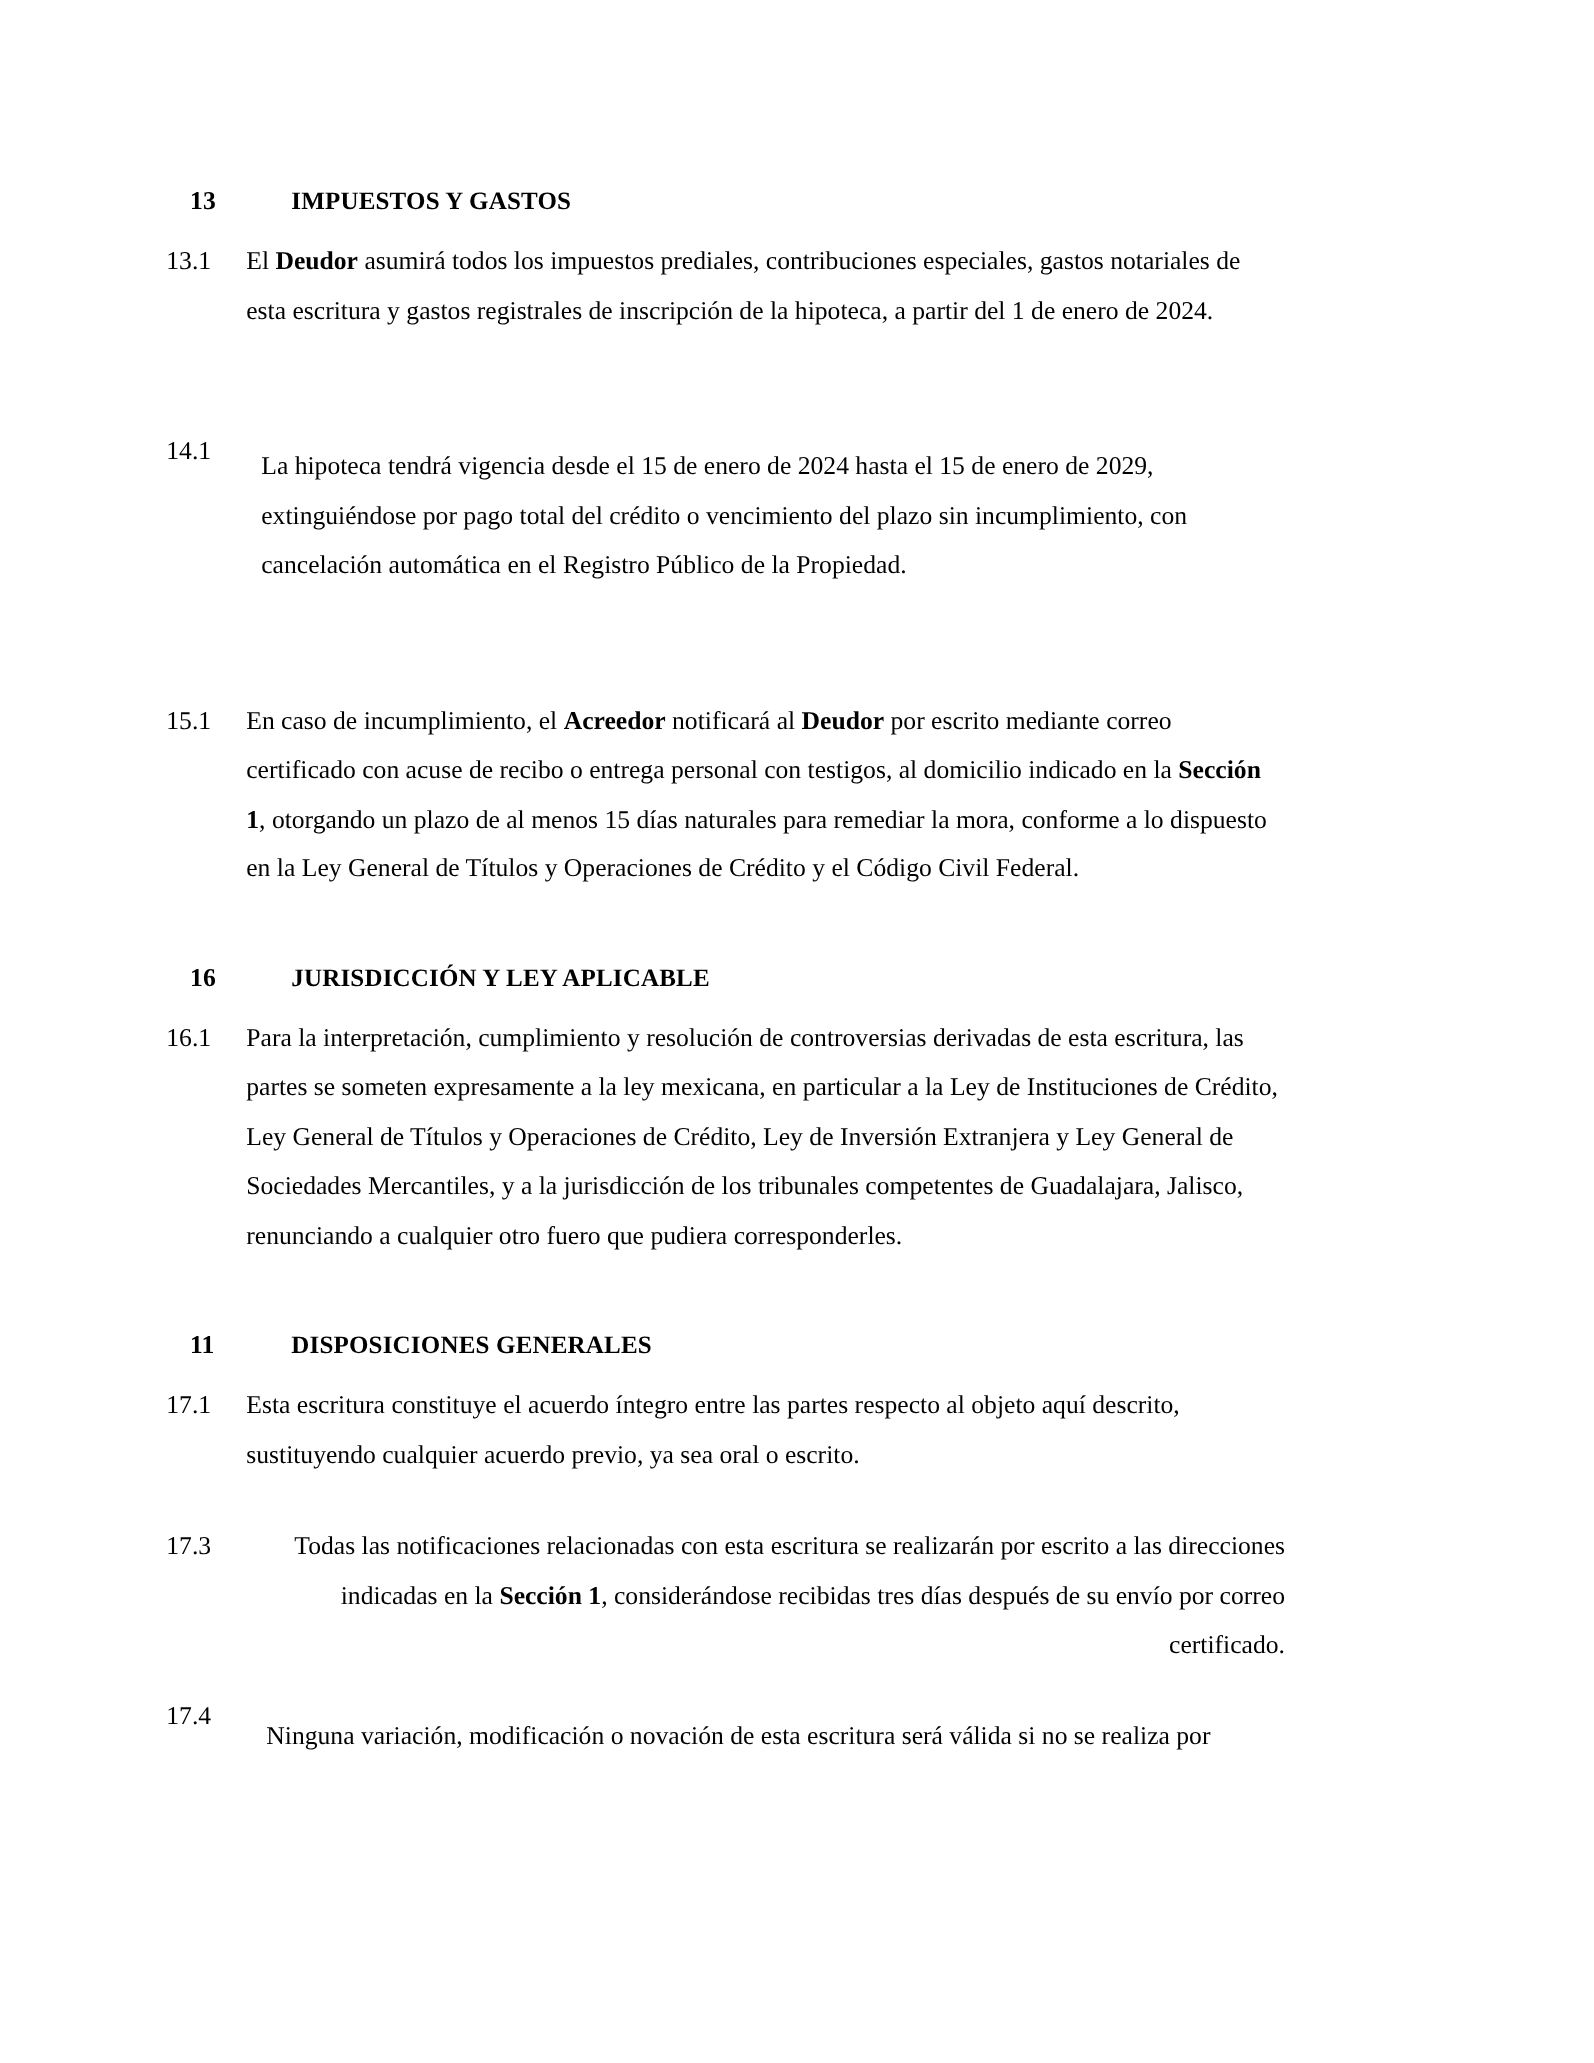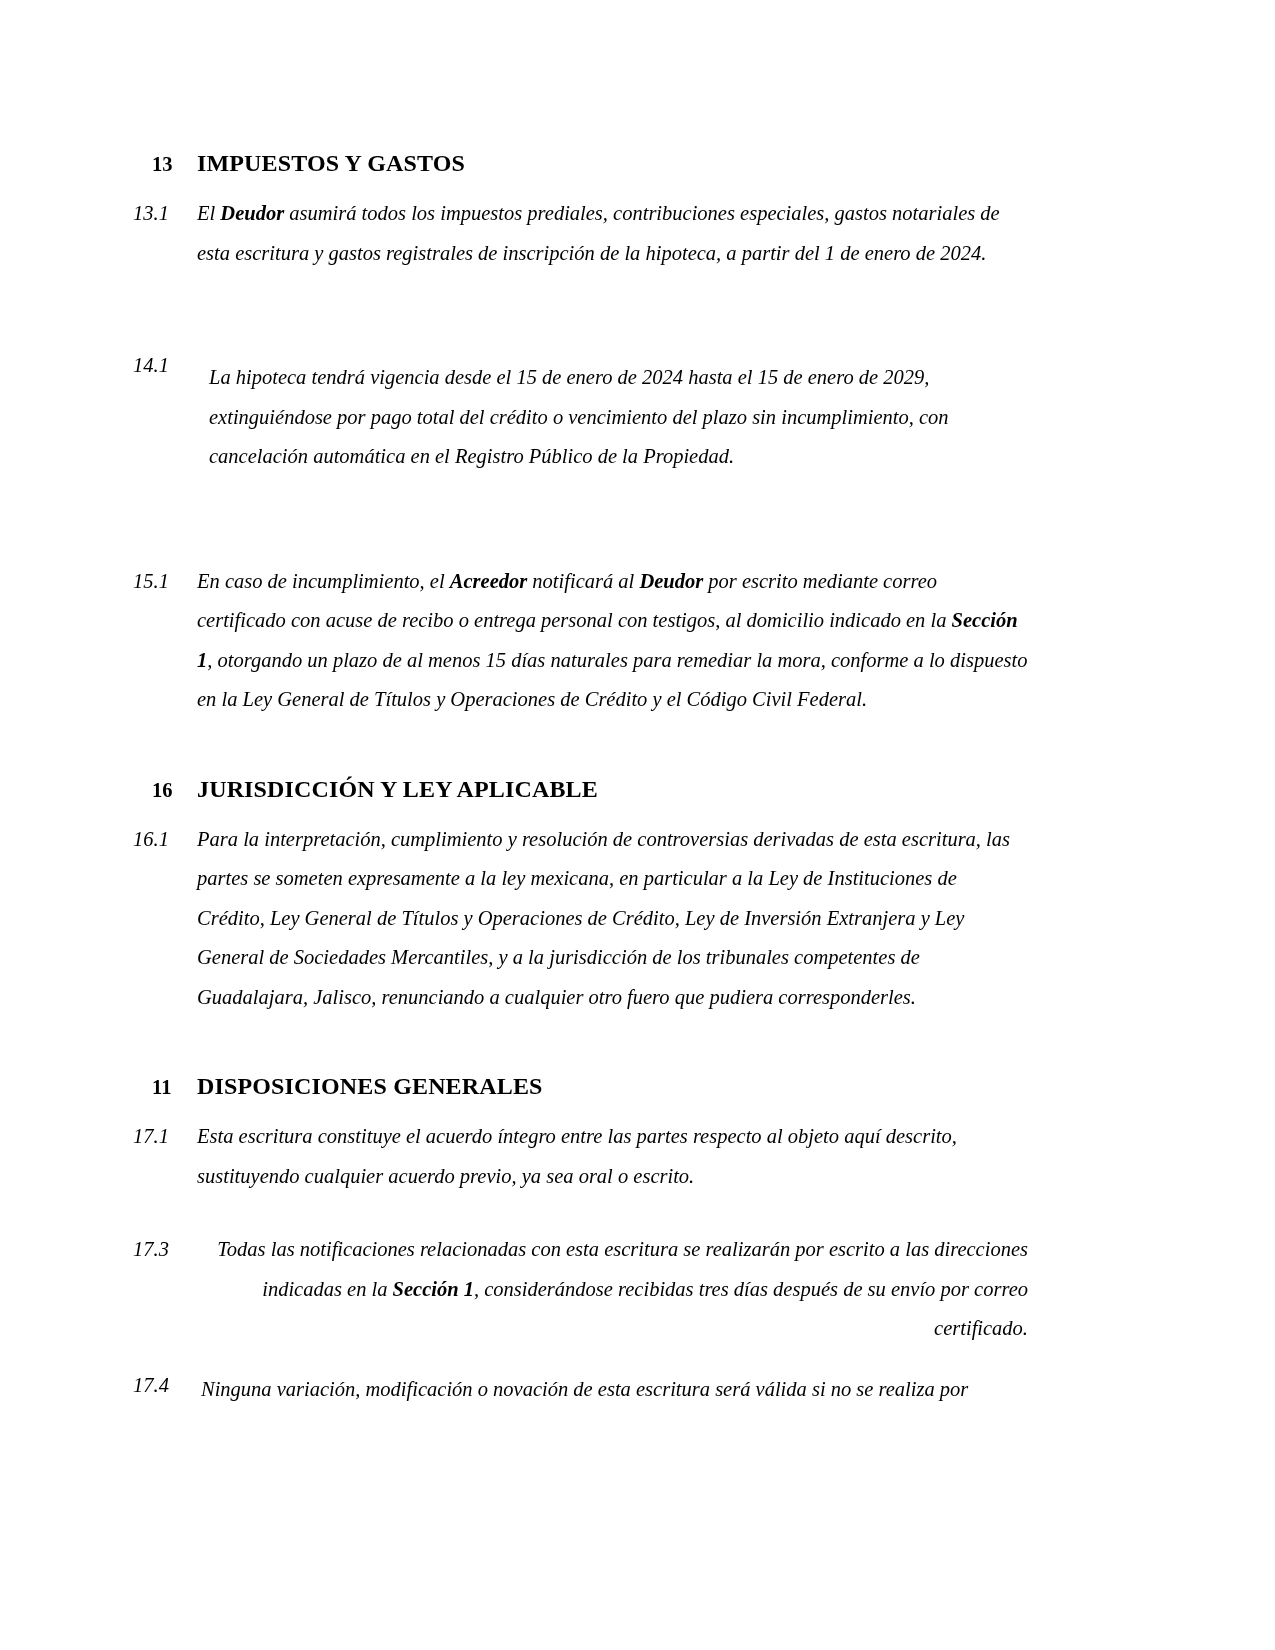--- a/index.html
+++ b/index.html
@@ -36,32 +36,32 @@
     flex: 0 0 64px;
     text-align: left;
     padding-left: 19px;
     box-sizing: border-box;
     font-weight: bold;
     font-size: 20.5px;
     letter-spacing: 0.1px;
   }
   .section-heading .sec-title {
     font-weight: bold;
-    font-size: 24px;
+    font-size: 20px;
     letter-spacing: 0.15px;
     white-space: nowrap;
+    margin-left: 36px;
   }
 
   
   .clause {
     display: flex;
     align-items: flex-start;
     margin: 0;
     padding: 0;
-    font-style: italic;
   }
   .clause .clause-num {
     width: 64px;
     flex: 0 0 64px;
     text-align: left;
     font-size: 20.5px;
     line-height: 39.5px;
     white-space: nowrap;
   }
   .clause .clause-body {
@@ -129,16 +129,16 @@
       </div>
       <div class="gap-between-clauses"></div>
       <div class="gap-between-clauses"></div>
       <div class="clause">
         <span class="clause-num">17.3</span>
         <p class="clause-body" style="margin: 0px; text-align: right;"><span>Todas las notificaciones relacionadas con esta escritura se realizarán por escrito a las direcciones indicadas en la </span><b>Sección 1</b><span>, considerándose recibidas tres días después de su envío por correo certificado.</span></p>
       </div>
       <div class="gap-between-clauses"></div>
       <div class="clause">
         <span class="clause-num">17.4</span>
-        <p class="clause-body" style="margin: 4px;"><span>Ninguna variación, modificación o novación de esta escritura será válida si no se realiza por</span></p>
+        <p class="clause-body" style="margin: 16px;"><span>Ninguna variación, modificación o novación de esta escritura será válida si no se realiza por</span></p>
       </div>
     </div>
 </div>
 
 </body></html>

